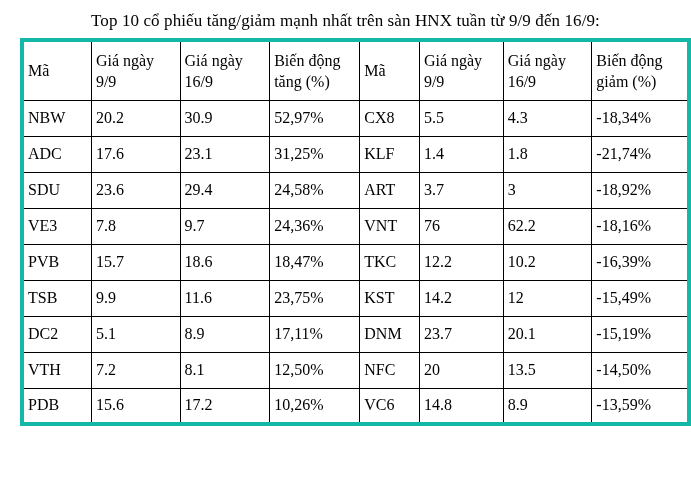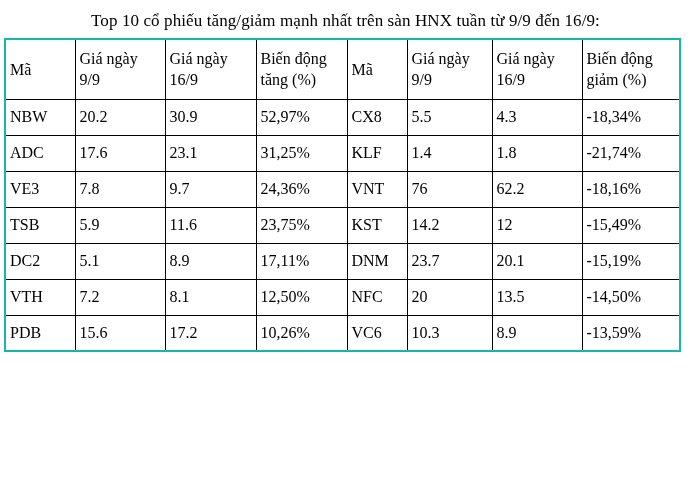--- a/index.html
+++ b/index.html
@@ -12,22 +12,22 @@
   }
   .title {
     text-align: center;
     font-size: 17px;
     padding: 11px 0 7px 0;
     letter-spacing: 0.1px;
   }
   table.stocks {
     border-collapse: collapse;
     table-layout: fixed;
-    margin-left: 4px;
-    border: 2px solid #14b8a6;
+    margin-left: 20px;
+    border: 4px solid #14b8a6;
   }
   col.c1 { width: 70px; }
   col.c2 { width: 90px; }
   col.c3 { width: 91px; }
   col.c4 { width: 91px; }
   col.c5 { width: 60px; }
   col.c6 { width: 85px; }
   col.c7 { width: 90px; }
   col.c8 { width: 98px; }
   .stocks th, .stocks td {
@@ -91,32 +91,52 @@
           <td>ADC</td>
           <td>17.6</td>
           <td>23.1</td>
           <td>31,25%</td>
           <td>KLF</td>
           <td>1.4</td>
           <td>1.8</td>
           <td>-21,74%</td>
         </tr>
         <tr>
+          <td>SDU</td>
+          <td>23.6</td>
+          <td>29.4</td>
+          <td>24,58%</td>
+          <td>ART</td>
+          <td>3.7</td>
+          <td>3</td>
+          <td>-18,92%</td>
+        </tr>
+        <tr>
           <td>VE3</td>
           <td>7.8</td>
           <td>9.7</td>
           <td>24,36%</td>
           <td>VNT</td>
           <td>76</td>
           <td>62.2</td>
           <td>-18,16%</td>
         </tr>
         <tr>
+          <td>PVB</td>
+          <td>15.7</td>
+          <td>18.6</td>
+          <td>18,47%</td>
+          <td>TKC</td>
+          <td>12.2</td>
+          <td>10.2</td>
+          <td>-16,39%</td>
+        </tr>
+        <tr>
           <td>TSB</td>
-          <td>5.9</td>
+          <td>9.9</td>
           <td>11.6</td>
           <td>23,75%</td>
           <td>KST</td>
           <td>14.2</td>
           <td>12</td>
           <td>-15,49%</td>
         </tr>
         <tr>
           <td>DC2</td>
           <td>5.1</td>
@@ -136,19 +156,19 @@
           <td>20</td>
           <td>13.5</td>
           <td>-14,50%</td>
         </tr>
         <tr>
           <td>PDB</td>
           <td>15.6</td>
           <td>17.2</td>
           <td>10,26%</td>
           <td>VC6</td>
-          <td>10.3</td>
+          <td>14.8</td>
           <td>8.9</td>
           <td>-13,59%</td>
         </tr>
       </tbody>
   </table>
 </div>
 
 </body></html>

